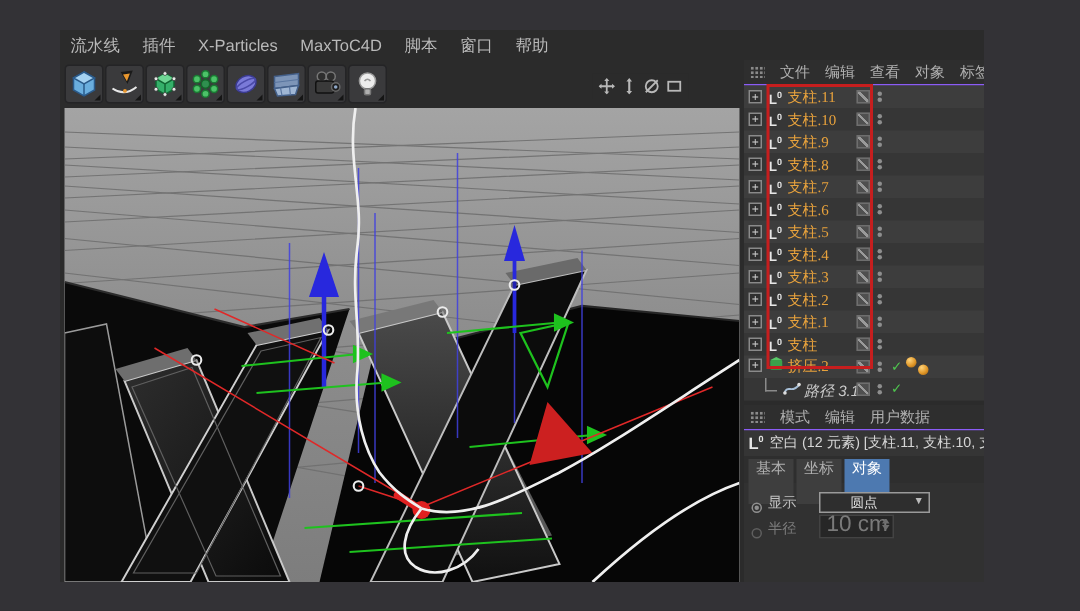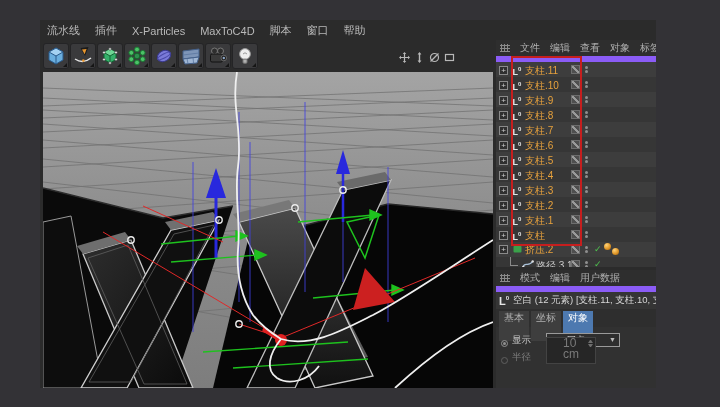--- a/index.html
+++ b/index.html
@@ -17,36 +17,36 @@
         box-sizing:border-box;display:flex;align-items:center;justify-content:center;}
   .tool::after{content:"";position:absolute;right:1px;bottom:1px;border-left:4px solid transparent;
         border-bottom:4px solid #151515;}
   
   #viewport{position:absolute;left:3px;top:52px;width:450px;height:316px;background:#8e8e8e;overflow:hidden;}
   #navchip{position:absolute;left:395px;top:49px;height:15px;background:#2b2b2b;display:flex;gap:4px;
            align-items:center;padding:1px 4px;z-index:6;}
   
   #om{position:absolute;left:456px;top:20px;width:160px;height:227px;background:#373737;overflow:hidden;}
   .panel-menu{height:16px;background:#2e2e2e;display:flex;align-items:center;gap:10px;padding-left:4px;
-              border-bottom:6px solid #8b5cf6;}
+              border-bottom:1px solid #8b5cf6;}
   .panel-menu span{font-size:10px;color:#b0b0b0;white-space:nowrap;}
   .grid-icon{width:10px;height:8px;background-image:radial-gradient(#8a8a8a 1px,transparent 1.1px);
              background-size:3px 3px;flex:0 0 auto;}
   #om-list{position:relative;}
   .om-row{position:relative;height:15px;line-height:15px;font-size:10px;white-space:nowrap;}
   .om-row.even{background:#3d3d3d;} .om-row.odd{background:#363636;}
   .om-expand{display:inline-block;width:9px;height:9px;margin:0 2px 0 3px;border:1px solid #8a8a8a;
              box-sizing:border-box;color:#cfcfcf;font-size:8px;line-height:7px;text-align:center;
              vertical-align:1px;background:#2f2f2f;}
   .om-icon{display:inline-block;width:14px;text-align:center;vertical-align:-1px;}
   .ic-null{color:#e6e6e6;font-weight:bold;font-size:9px;letter-spacing:0;}
   .ic-null sup{font-size:6px;}
   .om-label{color:#cccccc;margin-left:1px;}
-  .om-row.selected .om-label{color:#e8a23c;}
-  .om-row.child{padding-left:12px;}
+  .om-row.selected .om-label{color:#e8a23c;font-family:Liberation Serif, serif;}
+  .om-row.child{padding-left:12px;font-style:italic;}
   .tree-corner{display:inline-block;width:7px;height:8px;border-left:1px solid #8a8a8a;
                border-bottom:1px solid #8a8a8a;margin:0 3px 0 2px;vertical-align:3px;}
   .om-tex{position:absolute;left:75px;top:3px;width:9px;height:9px;background:#4f4f4f;border:1px solid #6e6e6e;
           box-sizing:border-box;background-image:linear-gradient(45deg,transparent 42%,#9a9a9a 42%,#9a9a9a 58%,transparent 58%);}
   .om-dots{position:absolute;left:89px;top:2px;}
   .om-dots i{display:block;width:3px;height:3px;border-radius:50%;background:#8e8e8e;margin:1.5px 0;}
   .om-check{position:absolute;left:98px;top:0;color:#4ec44e;font-size:9px;}
   .om-mats{position:absolute;left:108px;top:1px;display:flex;}
   .om-mats i{width:7px;height:7px;border-radius:50%;background:radial-gradient(circle at 35% 30%,#ffd37a,#e09728 55%,#9a5c0e);}
   .om-mats i + i{margin-left:1px;margin-top:5px;}
@@ -66,22 +66,22 @@
   #am-props{background:#313131;padding-top:3px;height:100%;}
   .prop-row{position:relative;height:17px;display:flex;align-items:flex-end;}
   .key-circle{width:7px;height:7px;border:1px solid #909090;border-radius:50%;margin:0 4px 0 5px;box-sizing:border-box;flex:0 0 auto;}
   .key-circle.filled::after{content:"";display:block;width:3px;height:3px;border-radius:50%;background:#909090;margin:1px auto;}
   .prop-row.disabled .key-circle{border-color:#5f5f5f;}
   .prop-label{font-size:9.5px;color:#c0c0c0;width:34px;}
   .prop-row.disabled .prop-label{color:#7a7a7a;}
   .dropdown{position:relative;width:74px;height:14px;background:#2e2e2e;border:1px solid #9a9a9a;
             box-sizing:border-box;font-size:9px;color:#e0e0e0;line-height:12px;padding-left:20px;}
   .dropdown .caret{position:absolute;right:3px;top:0;font-size:7px;color:#bbbbbb;}
-  .numfield{position:relative;width:50px;height:27px;background:#262626;border:1px solid #434343;
-            box-sizing:border-box;font-size:12px;color:#7a7a7a;line-height:11px;padding-left:16px;}
+  .numfield{position:relative;width:50px;height:16px;background:#262626;border:1px solid #434343;
+            box-sizing:border-box;font-size:15px;color:#7a7a7a;line-height:11px;padding-left:4px;}
   .stepper{position:absolute;right:2px;top:2px;width:5px;}
   .stepper::before{content:"";display:block;border-left:2.5px solid transparent;border-right:2.5px solid transparent;
                    border-bottom:3px solid #6e6e6e;margin-bottom:1px;}
   .stepper::after{content:"";display:block;border-left:2.5px solid transparent;border-right:2.5px solid transparent;
                   border-top:3px solid #6e6e6e;}
 </style>
 </head>
 <body>
 
 <div id="canvas">

